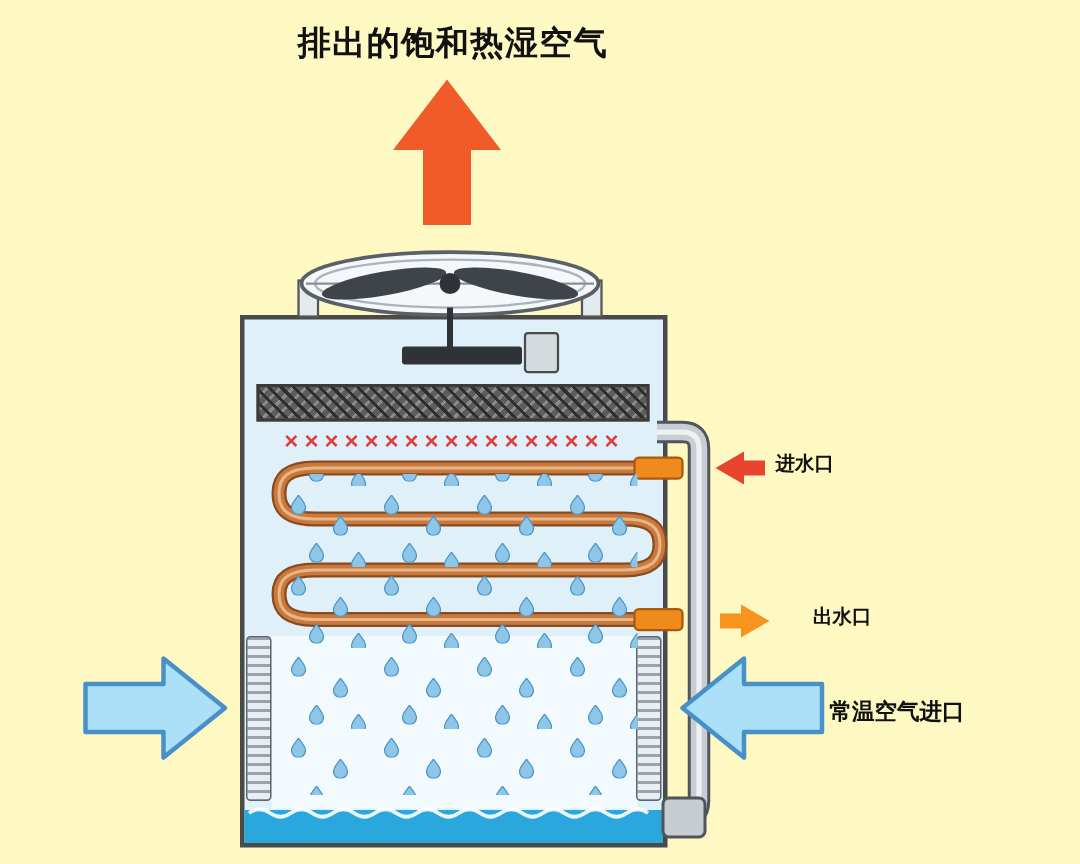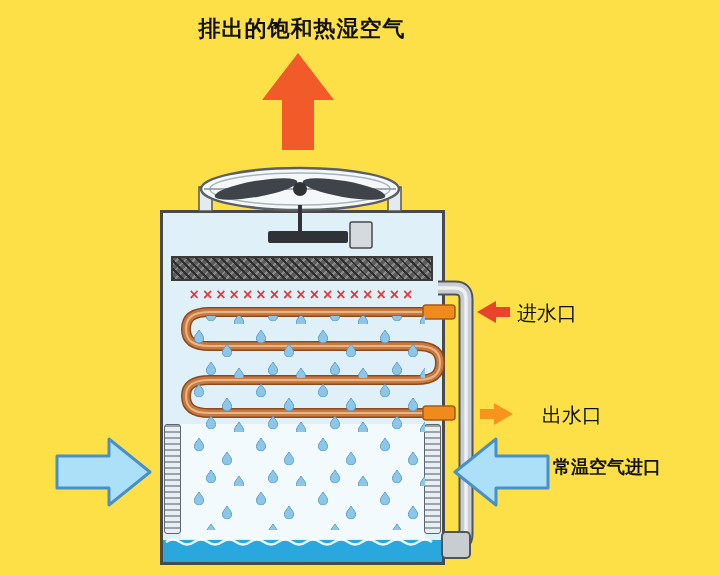--- a/index.html
+++ b/index.html
@@ -5,21 +5,21 @@
   :root{
     --exhaust-arrow:#f15b2a; --inlet-arrow:#e8432d; --outlet-arrow:#f7941d;
     --air-arrow-fill:#ace0f8; --air-arrow-stroke:#4a90c8;
     --tower-fill:#e0f0f9; --tower-border:#4a4a4a;
     --coil:#c87a3e; --coil-dark:#8a4a1f;
     --basin-water:#2aa7dc; --droplet:#8ec6e8; --droplet-stroke:#4a94c8;
     --nozzle:#e03c3c; --mesh:#5d5d5d; --pipe:#c8cdd2; --pipe-stroke:#4f555a;
   }
   html,body{margin:0;padding:0;background:#fff;}
   .stage{
-    position:relative; width:720px; height:576px; background:#fde047; overflow:hidden;
+    position:relative; width:720px; height:576px; background:#fef9c3; overflow:hidden;
     font-family:"Liberation Sans","DejaVu Sans",sans-serif; color:#111;
   }
   .abs{position:absolute;}
   .title{
     left:183px; top:14px; width:238px; text-align:center;
     font-size:22px; font-weight:700; letter-spacing:1px;
   }
   .tower{
     left:160px; top:210px; width:285px; height:355px; box-sizing:border-box;
     background:var(--tower-fill); border:3px solid var(--tower-border);
@@ -44,24 +44,24 @@
     top:424px; width:17px; height:110px; box-sizing:border-box;
     background:repeating-linear-gradient(180deg,#98a3ab 0 2px,#e8eef2 2px 6px);
     border:1.5px solid #5c656c; border-radius:3px;
   }
   .louver-left{left:164px;}
   .louver-right{left:424px;}
   .basin{
     left:163px; top:540px; width:279px; height:22px; background:var(--basin-water);
   }
   .overlay{left:0; top:0; width:720px; height:576px; pointer-events:none;}
-  .lbl{font-size:20px; font-weight:400;}
+  .lbl{font-size:13px; font-weight:700;}
   .lbl-inlet{left:517px; top:300px;}
   .lbl-outlet{left:542px; top:402px;}
-  .lbl-air{left:553px; top:455px; font-weight:700; font-size:18px;}
+  .lbl-air{left:553px; top:465px; font-weight:700; font-size:15px;}
 </style>
 </head>
 <body>
 
 <div class="stage">
 
   <div class="abs title">排出的饱和热湿空气</div>
 
   <div class="abs tower"></div>
   <div class="abs lower-area"></div>

